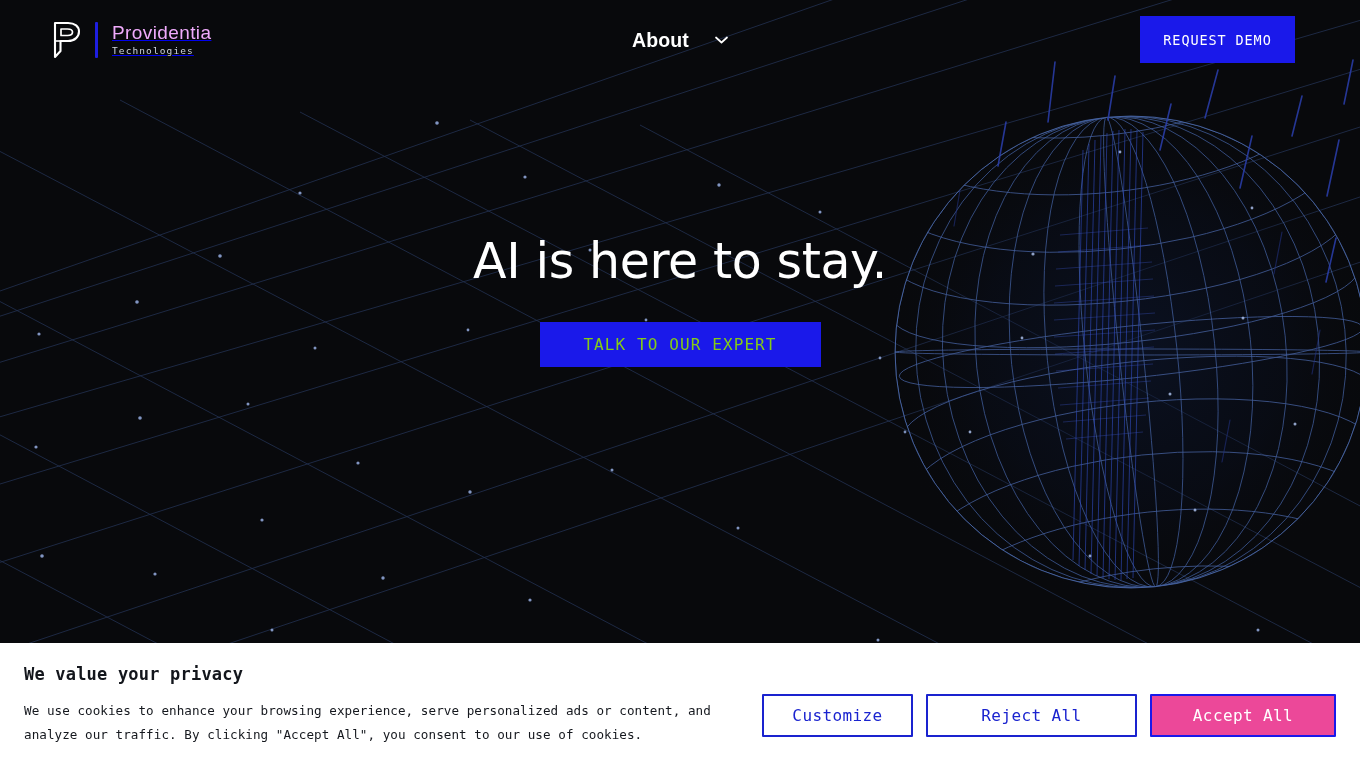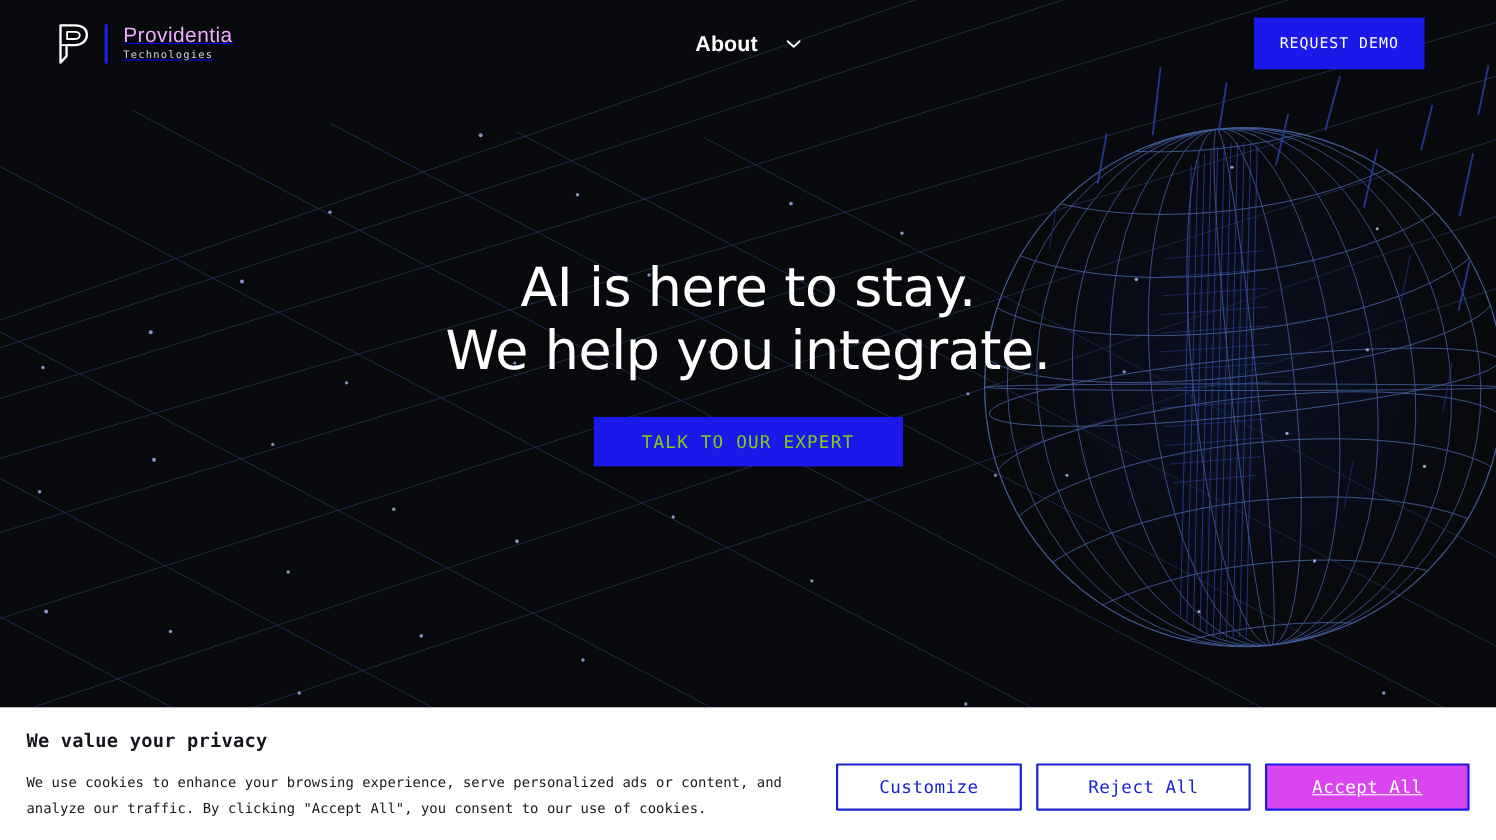--- a/index.html
+++ b/index.html
@@ -232,28 +232,27 @@
     letter-spacing: 0.4px;
     cursor: pointer;
     display: flex;
     align-items: center;
     justify-content: center;
     background: #ffffff;
     border: 2px solid #1a23cf;
     color: #1a23cf;
     border-radius: 1px;
   }
-  .cookie-btn.customize { width: 169px; }
-  .cookie-btn.reject { width: 195px; }
+  .cookie-btn.customize { width: 151px; }
+  .cookie-btn.reject { width: 211px; }
   .cookie-btn.accept {
     width: 186px;
-    background: #d946ef;
+    background: #ec4899;
     border: 2px solid #1a19ea;
     color: #ffffff;
-    text-decoration: underline;
   }
 </style>
 </head>
 <body>
 
 <div class="page">
 
   <svg class="bg-art" viewBox="0 0 1360 764" preserveAspectRatio="none" aria-hidden="true">
     <defs>
       <radialGradient id="globeGlow" cx="50%" cy="50%" r="50%">
@@ -449,21 +448,20 @@
         </svg>
       </span>
     </nav>
 
     <button class="btn-demo">REQUEST DEMO</button>
   </header>
 
   <section class="hero">
     <h1 class="hero-title">
       <span class="line">AI is here to stay.</span>
-      <span class="line">We help you integrate.</span>
     </h1>
     <button class="btn-expert">TALK TO OUR EXPERT</button>
   </section>
 
   <div class="cookie-banner">
     <div class="cookie-left">
       <div class="cookie-title">We value your privacy</div>
       <div class="cookie-body">We use cookies to enhance your browsing experience, serve personalized ads or content, and analyze our traffic. By clicking "Accept All", you consent to our use of cookies.</div>
     </div>
     <div class="cookie-actions">

